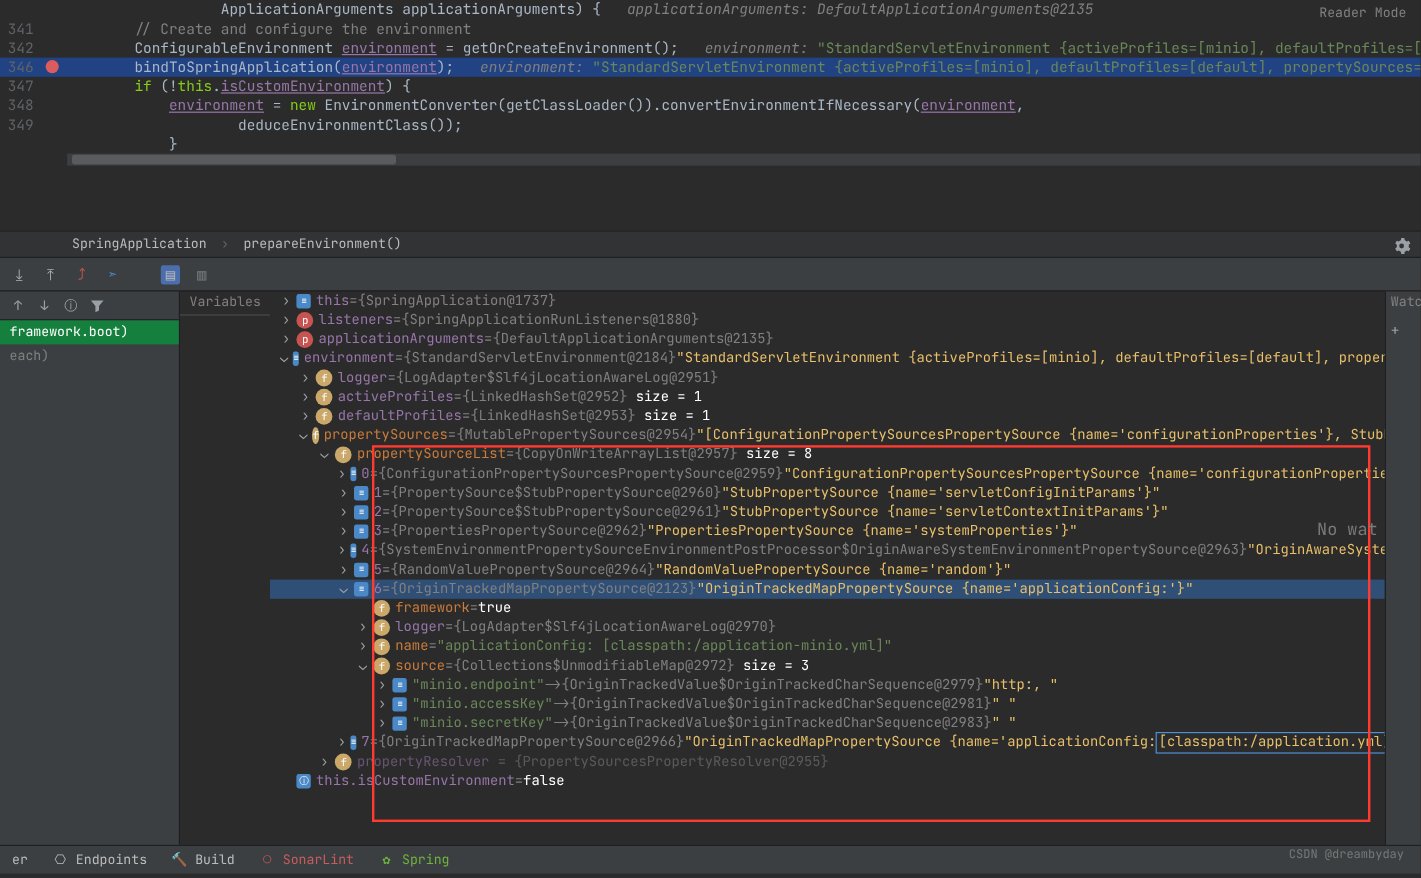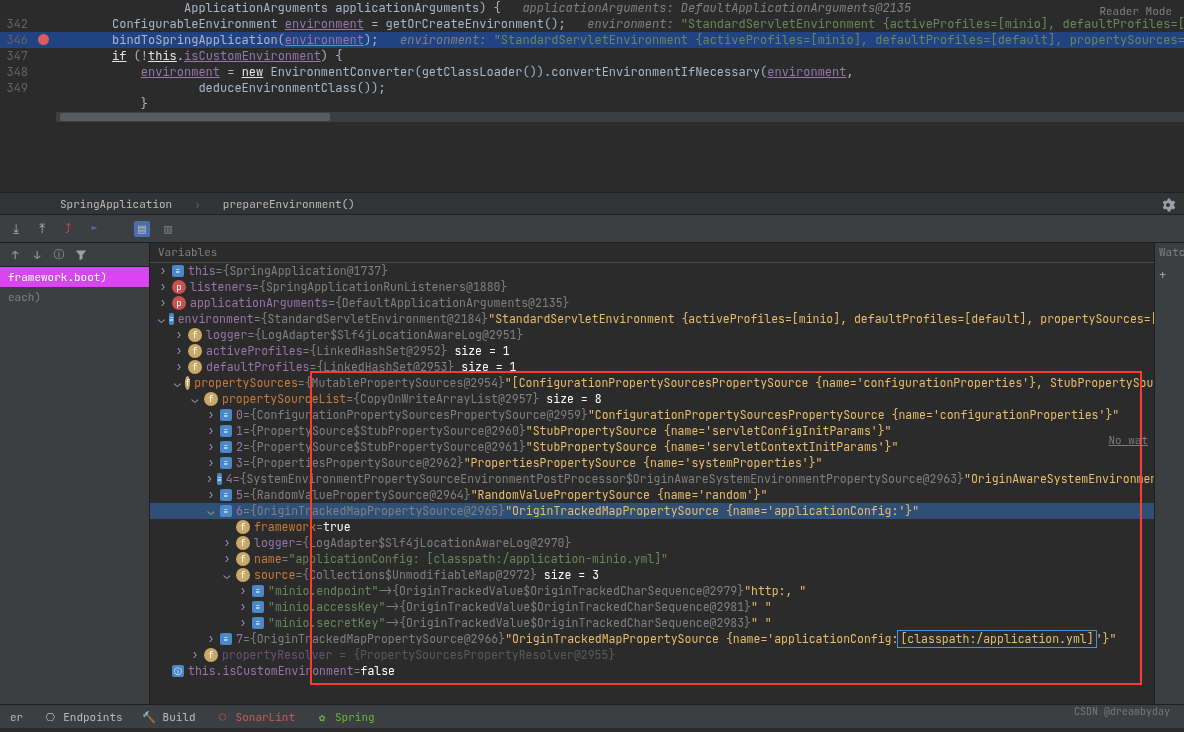--- a/index.html
+++ b/index.html
@@ -32,35 +32,35 @@
 .gutter {
   width: 36px; text-align: right;
   color: #606366; padding-right: 8px;
   flex: 0 0 36px;
 }
 .bgutter { width: 20px; flex:0 0 20px; position: relative; }
 .bp { position:absolute; left:2px; top:2px; width:11px; height:11px; background:#db5c5c; border-radius:50%; }
 .line { flex: 1; padding-left: 56px; overflow:hidden; }
 .hl-line { background:#214283; }
 .bp-line { background:#3a2323; }
-.kw { color:#e5e5e5;text-decoration:underline; }
+.kw { color:#84cc16; }
 .fld { color:#9876aa; text-decoration: underline; }
 .mtd-i { color:#ffc66d; font-style:italic; }
 .str { color:#6a8759; }
 .cmt { color:#808080; }
 .gray-i { color:#808080; font-style:italic; }
 .scrollbar-h {
   height: 10px; background:#3c3f41;
   margin-left:56px; position:relative;
 }
 .scroll-thumb { position:absolute; height:8px; top:1px; left:4px; width:270px; background:#595b5d; border-radius:2px;}
 
 
 .breadcrumb {
-  height: 22px; display:flex; align-items:center; gap:22px;
+  height: 22px; display:flex; align-items:center; gap:12px;
   padding:0 10px 0 60px; background:#313335; border-top:1px solid #1e1f22;
   font-size:11px; color:#bbbbbb;
 }
 .crumb-sep { color:#666; }
 .gear-btn {
   position:absolute; right:8px; margin-top:2px;
   width:16px; height:16px;
 }
 
 
@@ -77,24 +77,24 @@
   border-top:1px solid #1e1f22;
 }
 .frames-col {
   width:150px; flex:0 0 150px;
   background:#3c3f41; border-right:1px solid #1e1f22;
   font-size:11px;
 }
 .frames-tools{ height:24px; display:flex; align-items:center; gap:4px; padding:0 6px; border-bottom:1px solid #1e1f22;}
 .ftool{ width:18px;height:18px;color:#9aa0a6;display:inline-flex;align-items:center;justify-content:center;}
 .frame-row { padding:3px 8px; color:#bbbbbb; white-space:nowrap; overflow:hidden; text-overflow:ellipsis;}
-.frame-sel{ background:#d946ef; color:#fff;}
+.frame-sel{ background:#15803d; color:#fff;}
 .frame-dim{ color:#808080;}
 
-.vars-col { flex:1; display:flex; flex-direction:column; position:relative; overflow:hidden;}
+.vars-col { flex:1; display:flex; position:relative; overflow:hidden;}
 .vars-header { height:20px; padding:2px 8px; color:#808080; font-size:11px; border-bottom:1px solid #4a4a4a;}
 .tree {
   flex:1; overflow:hidden; color:#bbbbbb;
   position:relative; font-size:11.5px;
 }
 .node { display:flex; align-items:center; height:16px; line-height:16px; white-space:nowrap;}
 .caret { width:10px; display:inline-block; text-align:center; color:#9aa0a6;}
 .badge { width:14px; height:14px; border-radius:50%; margin:0 4px; display:inline-flex; align-items:center; justify-content:center; font-size:9px; color:#fff;}
 .b-p { background:#c75450;}     
 .b-f { background:#c9a86a;}     
@@ -110,21 +110,21 @@
 .box-blue{ outline:1px solid #4e8fd6; padding:0 2px; }
 .red-frame{
   position:absolute; border:2px solid #ff3b30;
   left:160px; right:12px; top:128px; height:314px;
   pointer-events:none;
 }
 
 .watch-col{ width:30px; flex:0 0 30px; background:#3c3f41; border-left:1px solid #1e1f22; }
 .watch-head{ height:20px; padding:2px 4px; color:#808080; font-size:11px;}
 .watch-plus{ margin:4px; color:#9aa0a6;}
-.no-watch{ color:#7a7a7a; font-size:11px; position:absolute; right:6px; top:190px;text-decoration:underline; }
+.no-watch{ color:#7a7a7a; font-size:14px; position:absolute; right:6px; top:190px; }
 
 
 .statusbar{
   height:24px; background:#3c3f41;
   border-top:1px solid #1e1f22;
   display:flex; align-items:center; padding:0 10px; gap:20px;
   font-size:11px; color:#bbbbbb;
 }
 .sb-item{ display:inline-flex; align-items:center; gap:6px;}
 .sb-icon{ width:14px;height:14px; display:inline-flex;align-items:center;justify-content:center;}
@@ -135,20 +135,21 @@
 
 svg{ display:block;}
 </style>
 </head>
 <body>
 
 <div class="editor-area">
   <div class="reader-mode">Reader Mode</div>
   <div id="code-lines">
       <div class="code-row"><div class="gutter"></div><div class="bgutter"></div><div class="line">          ApplicationArguments applicationArguments) {   <span class="gray-i">applicationArguments: DefaultApplicationArguments@2135</span></div></div>
+      <div class="code-row"><div class="gutter">341</div><div class="bgutter"></div><div class="line"><span class="cmt">// Create and configure the environment</span></div></div>
       <div class="code-row"><div class="gutter">342</div><div class="bgutter"></div><div class="line">ConfigurableEnvironment <span class="fld">environment</span> = getOrCreateEnvironment();   <span class="gray-i">environment: </span><span class="str">"StandardServletEnvironment {activeProfiles=[minio], defaultProfiles=[</span></div></div>
       <div class="code-row hl-line"><div class="gutter">346</div><div class="bgutter"><div class="bp"></div></div><div class="line">bindToSpringApplication(<span class="fld">environment</span>);   <span class="gray-i">environment: </span><span class="str">"StandardServletEnvironment {activeProfiles=[minio], defaultProfiles=[default], propertySources=</span></div></div>
       <div class="code-row"><div class="gutter">347</div><div class="bgutter"></div><div class="line"><span class="kw">if</span> (!<span class="kw">this</span>.<span class="fld">isCustomEnvironment</span>) {</div></div>
       <div class="code-row"><div class="gutter">348</div><div class="bgutter"></div><div class="line">    <span class="fld">environment</span> = <span class="kw">new</span> EnvironmentConverter(getClassLoader()).convertEnvironmentIfNecessary(<span class="fld">environment</span>,</div></div>
       <div class="code-row"><div class="gutter">349</div><div class="bgutter"></div><div class="line">            deduceEnvironmentClass());</div></div>
       <div class="code-row"><div class="gutter"></div><div class="bgutter"></div><div class="line">    }</div></div>
     </div>
   <div class="scrollbar-h">
     <div class="scroll-thumb"></div>
   </div>
@@ -290,21 +291,21 @@
           <span class="nm">5</span> 
           <span class="eq">=</span> 
           <span class="ty">{RandomValuePropertySource@2964}</span> 
           <span class="val-y">"RandomValuePropertySource {name='random'}"</span>
         </div>
         <div class="node hl-row" style="padding-left: 56px;">
           <span class="caret">⌄</span>
           <span class="badge b-e">≡</span>
           <span class="nm">6</span> 
           <span class="eq">=</span> 
-          <span class="ty">{OriginTrackedMapPropertySource@2965}</span> 
+          <span class="ty">{OriginTrackedMapPropertySource@2123}</span> 
           <span class="val-y">"OriginTrackedMapPropertySource {name='applicationConfig: </span>
           <span class="val-y">'}"</span>
         </div>
         <div class="node" style="padding-left: 72px;">
           <span class="caret"> </span>
           <span class="badge b-f">f</span>
           <span class="nm-orange">framework</span> 
           <span class="eq">=</span> 
           <span class="val">true</span>
         </div>

